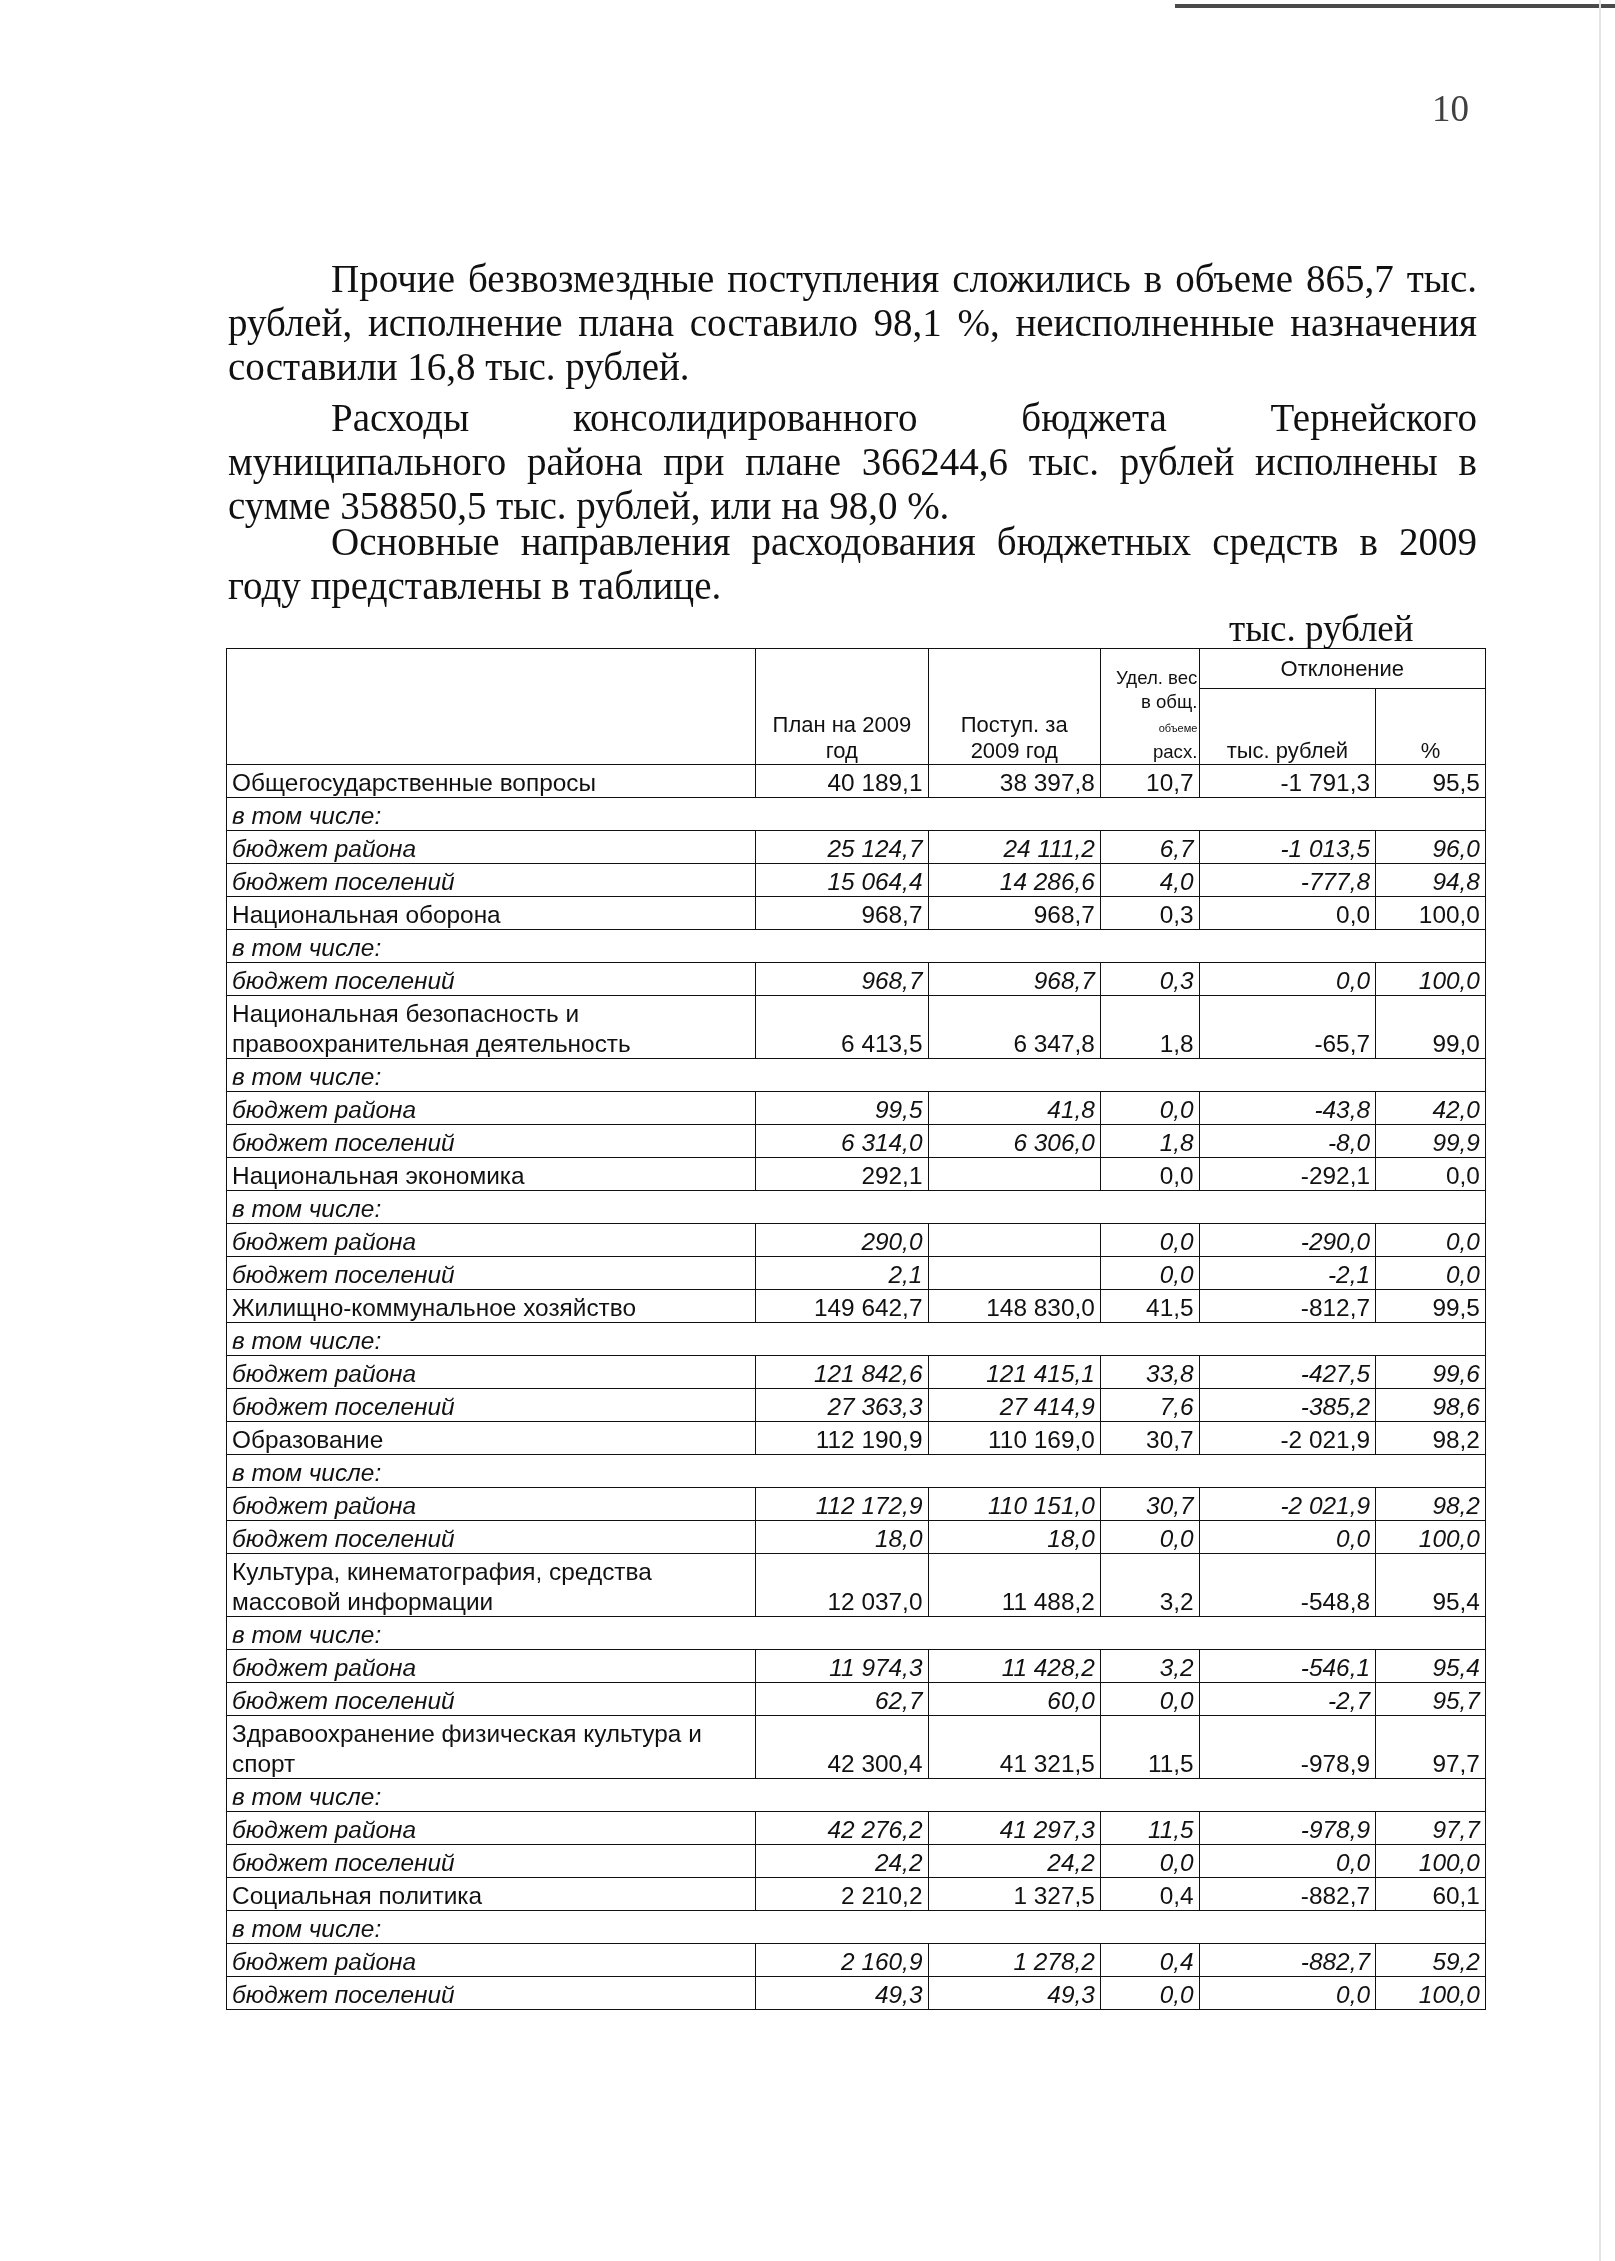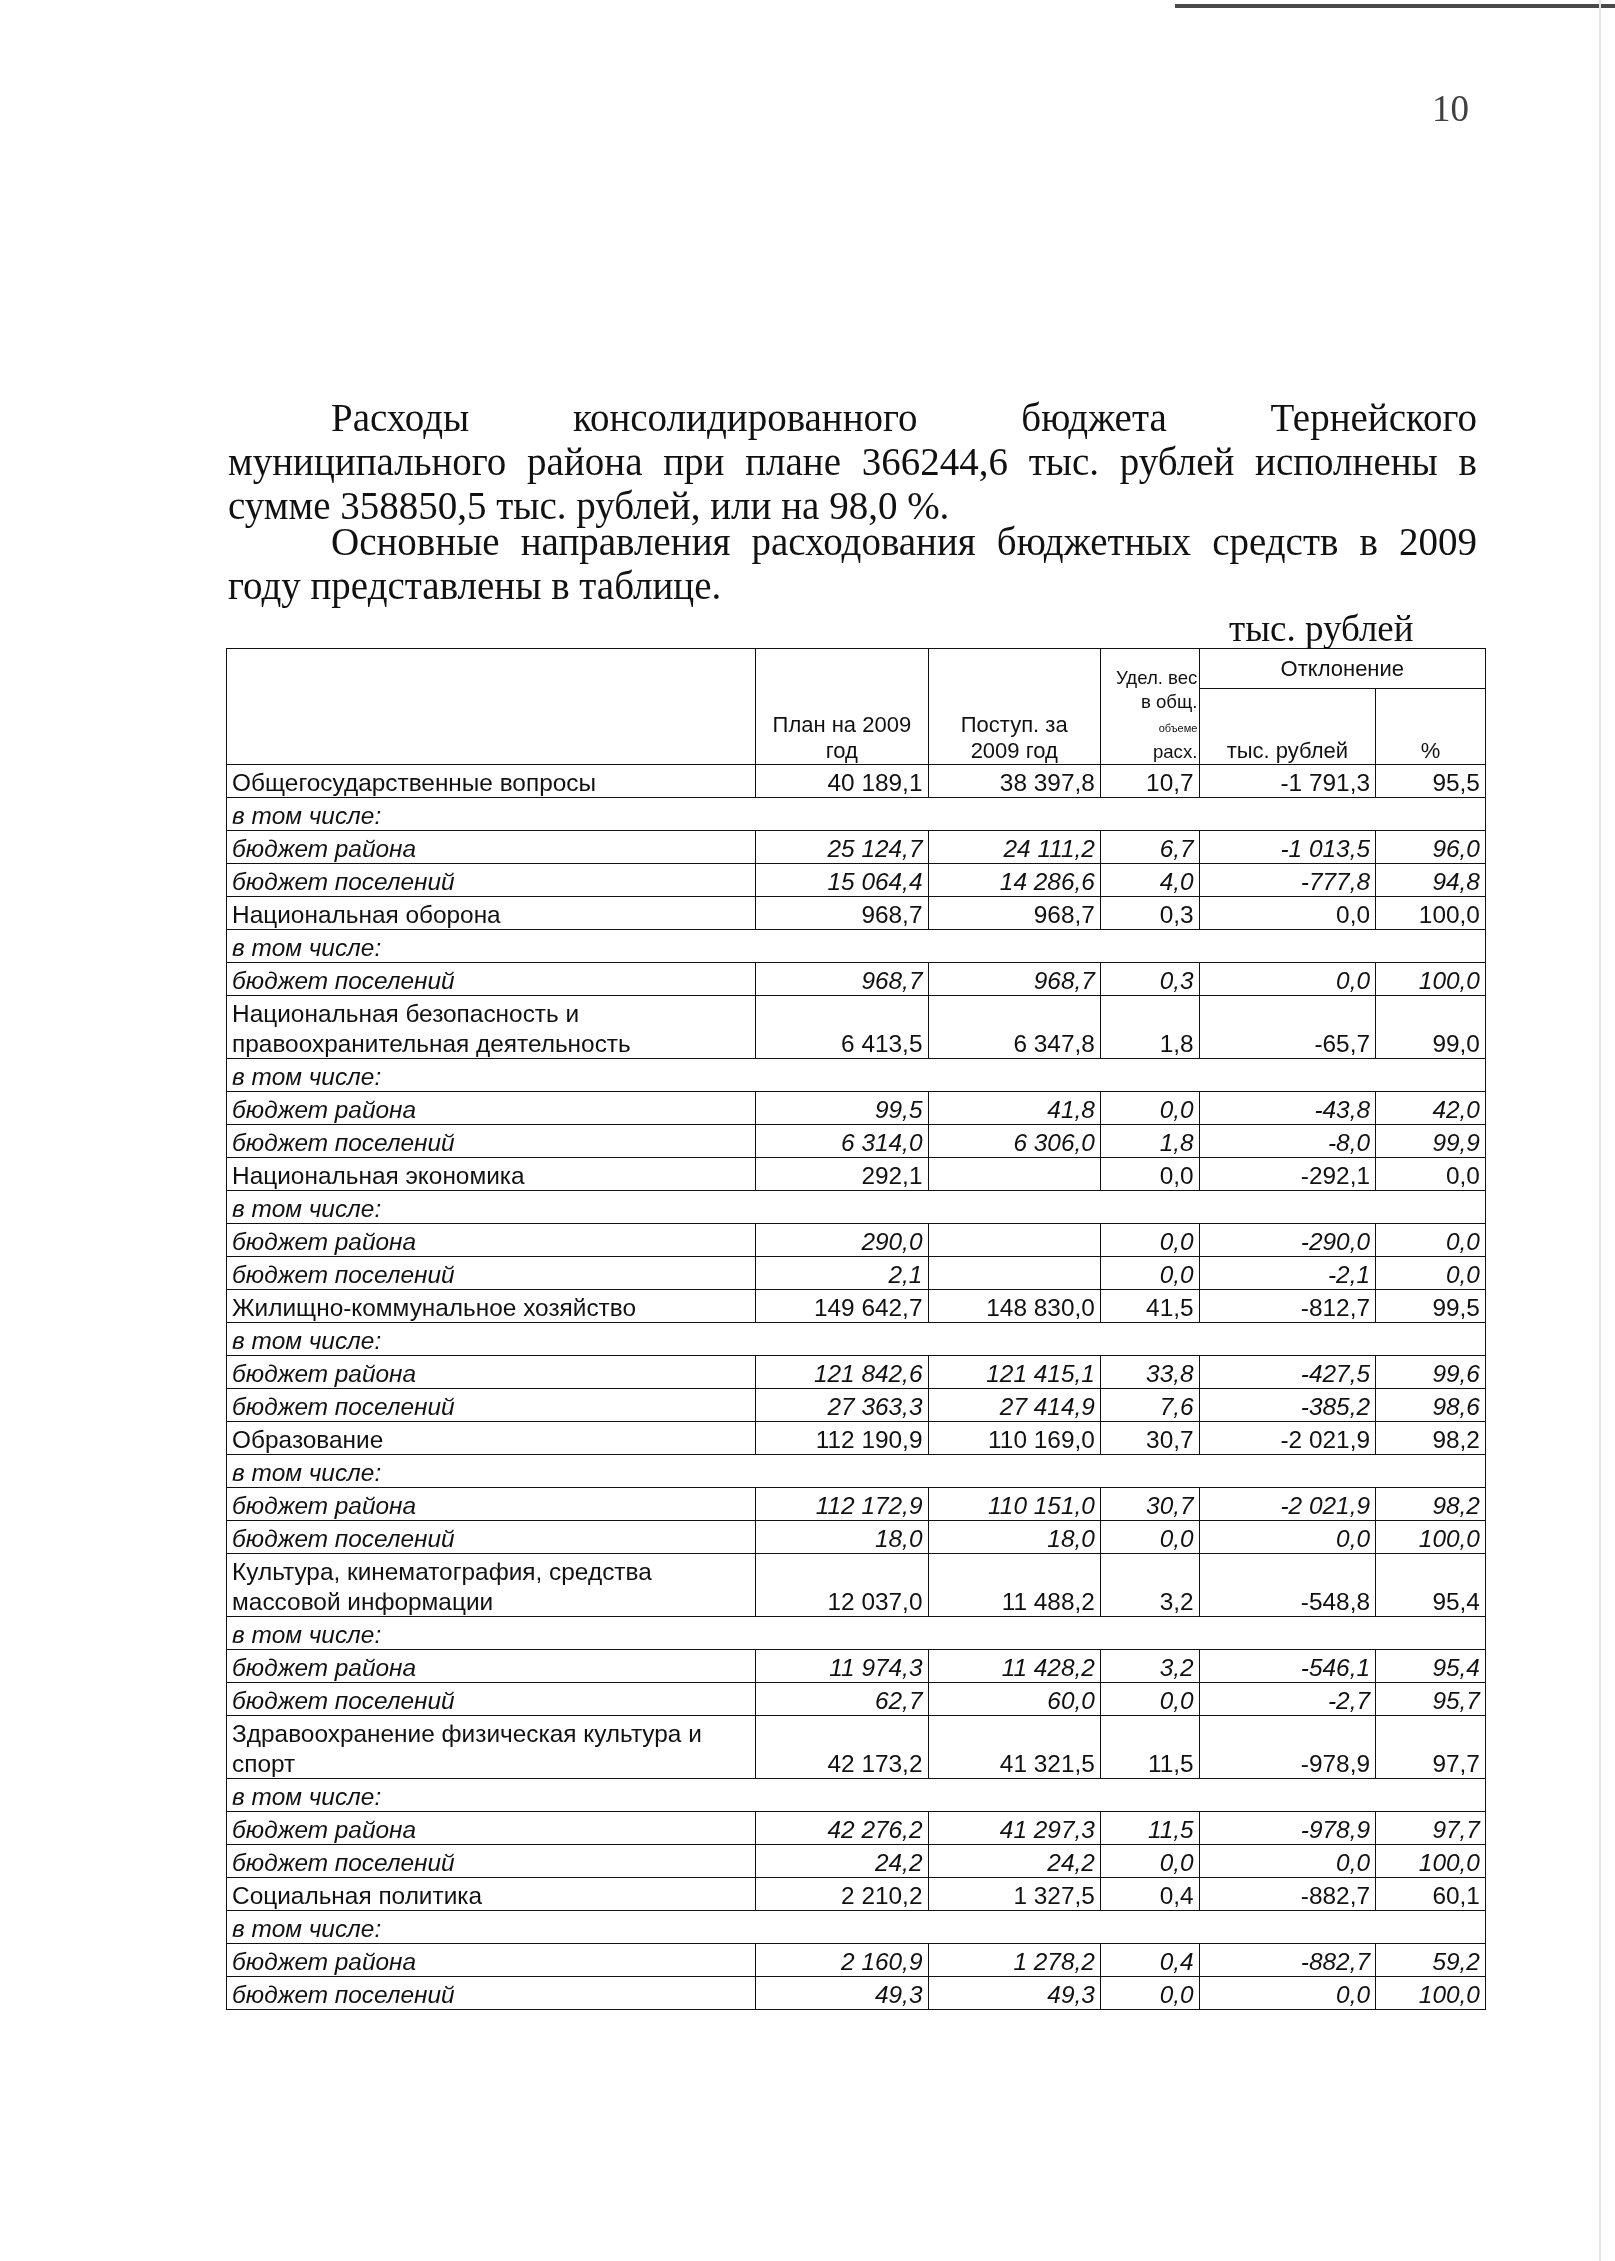--- a/index.html
+++ b/index.html
@@ -35,20 +35,21 @@
 </style>
 </head>
 <body>
 
 <div class="page">
   <div class="top-rule"></div>
   <div class="right-edge"></div>
 
   <div class="page-number">10</div>
 
+  <p class="para" id="p2">Прочие безвозмездные поступления сложились в объеме 865,7 тыс. рублей, исполнение плана составило 98,1 %, неисполненные назначения составили 16,8 тыс. рублей.</p>
   <p class="para" id="p3">Расходы консолидированного бюджета Тернейского муниципального района при плане 366244,6 тыс. рублей исполнены в сумме 358850,5 тыс. рублей, или на 98,0 %.</p>
   <p class="para" id="p4">Основные направления расходования бюджетных средств в 2009 году представлены в таблице.</p>
 
   <div class="units">тыс. рублей</div>
 
   <table class="budget">
     <colgroup>
       <col class="col-name">
         <col class="col-plan">
         <col class="col-fact">
@@ -250,21 +251,21 @@
         <tr class="sub row1">
           <td>бюджет поселений</td>
           <td class="num">62,7</td>
           <td class="num">60,0</td>
           <td class="num">0,0</td>
           <td class="num">-2,7</td>
           <td class="num">95,7</td>
         </tr>
         <tr class="row2">
           <td>Здравоохранение физическая культура и спорт</td>
-          <td class="num">42 173,2</td>
+          <td class="num">42 300,4</td>
           <td class="num">41 321,5</td>
           <td class="num">11,5</td>
           <td class="num">-978,9</td>
           <td class="num">97,7</td>
         </tr>
         <tr class="label-row row1">
           <td colspan="6">в том числе:</td>
         </tr>
         <tr class="sub row1">
           <td>бюджет района</td>

